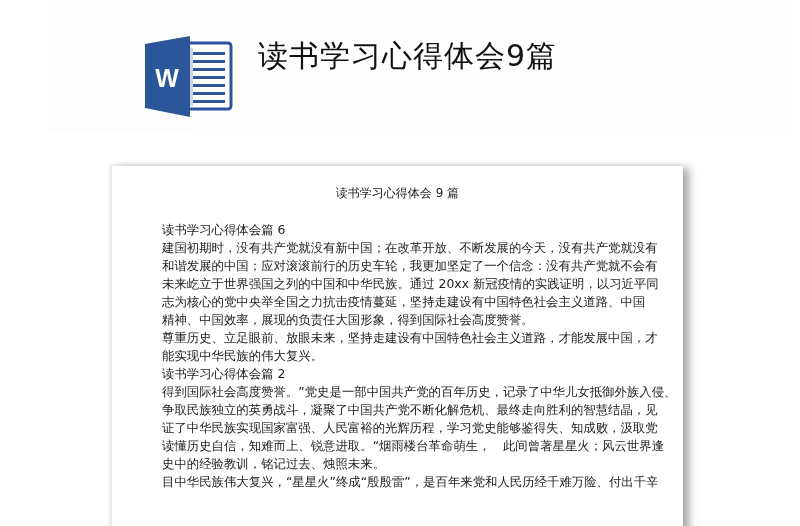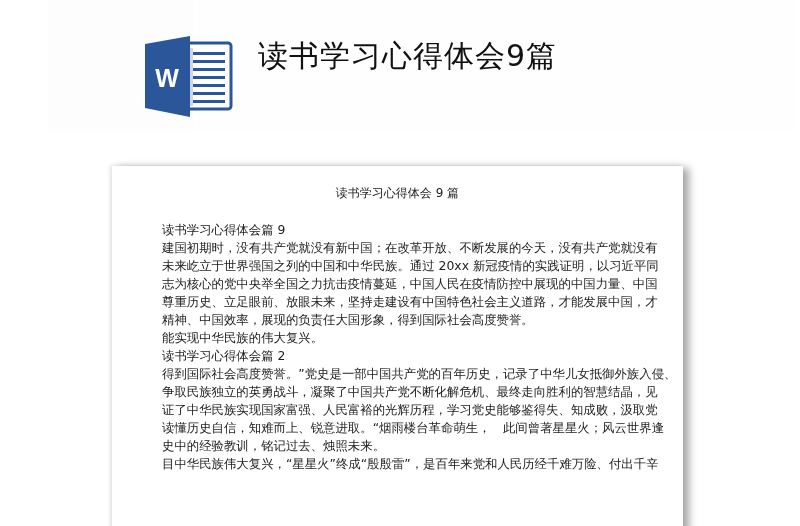--- a/index.html
+++ b/index.html
@@ -114,26 +114,27 @@
       <polygon points="2,10 47,2 47,83 2,74" fill="#2b579a"></polygon>
       <text x="24" y="53" text-anchor="middle" font-family="Liberation Sans, sans-serif" font-weight="700" font-size="25" fill="#ffffff">W</text>
     </svg>
   </div>
 
   <div class="cover-title">读书学习心得体会9篇</div>
 
   <div class="page">
     <div class="page-title">读书学习心得体会 9 篇</div>
     <div class="page-body">
-      <span class="line">读书学习心得体会篇 9</span>
+      <span class="line">读书学习心得体会篇 6</span>
       <span class="line">建国初期时，没有共产党就没有新中国；在改革开放、不断发展的今天，没有共产党就没有</span>
+      <span class="line">和谐发展的中国；应对滚滚前行的历史车轮，我更加坚定了一个信念：没有共产党就不会有</span>
       <span class="line">未来屹立于世界强国之列的中国和中华民族。通过 20xx 新冠疫情的实践证明，以习近平同</span>
-      <span class="line">志为核心的党中央举全国之力抗击疫情蔓延，中国人民在疫情防控中展现的中国力量、中国</span>
+      <span class="line">志为核心的党中央举全国之力抗击疫情蔓延，坚持走建设有中国特色社会主义道路、中国</span>
+      <span class="line">精神、中国效率，展现的负责任大国形象，得到国际社会高度赞誉。</span>
       <span class="line">尊重历史、立足眼前、放眼未来，坚持走建设有中国特色社会主义道路，才能发展中国，才</span>
-      <span class="line">精神、中国效率，展现的负责任大国形象，得到国际社会高度赞誉。</span>
       <span class="line">能实现中华民族的伟大复兴。</span>
       <span class="line">读书学习心得体会篇 2</span>
       <span class="line">得到国际社会高度赞誉。”党史是一部中国共产党的百年历史，记录了中华儿女抵御外族入侵、</span>
       <span class="line">争取民族独立的英勇战斗，凝聚了中国共产党不断化解危机、最终走向胜利的智慧结晶，见</span>
       <span class="line">证了中华民族实现国家富强、人民富裕的光辉历程，学习党史能够鉴得失、知成败，汲取党</span>
       <span class="line">读懂历史自信，知难而上、锐意进取。“烟雨楼台革命萌生，　此间曾著星星火；风云世界逢</span>
       <span class="line">史中的经验教训，铭记过去、烛照未来。</span>
       <span class="line">目中华民族伟大复兴，“星星火”终成“殷殷雷”，是百年来党和人民历经千难万险、付出千辛</span>
     </div>
   </div>

